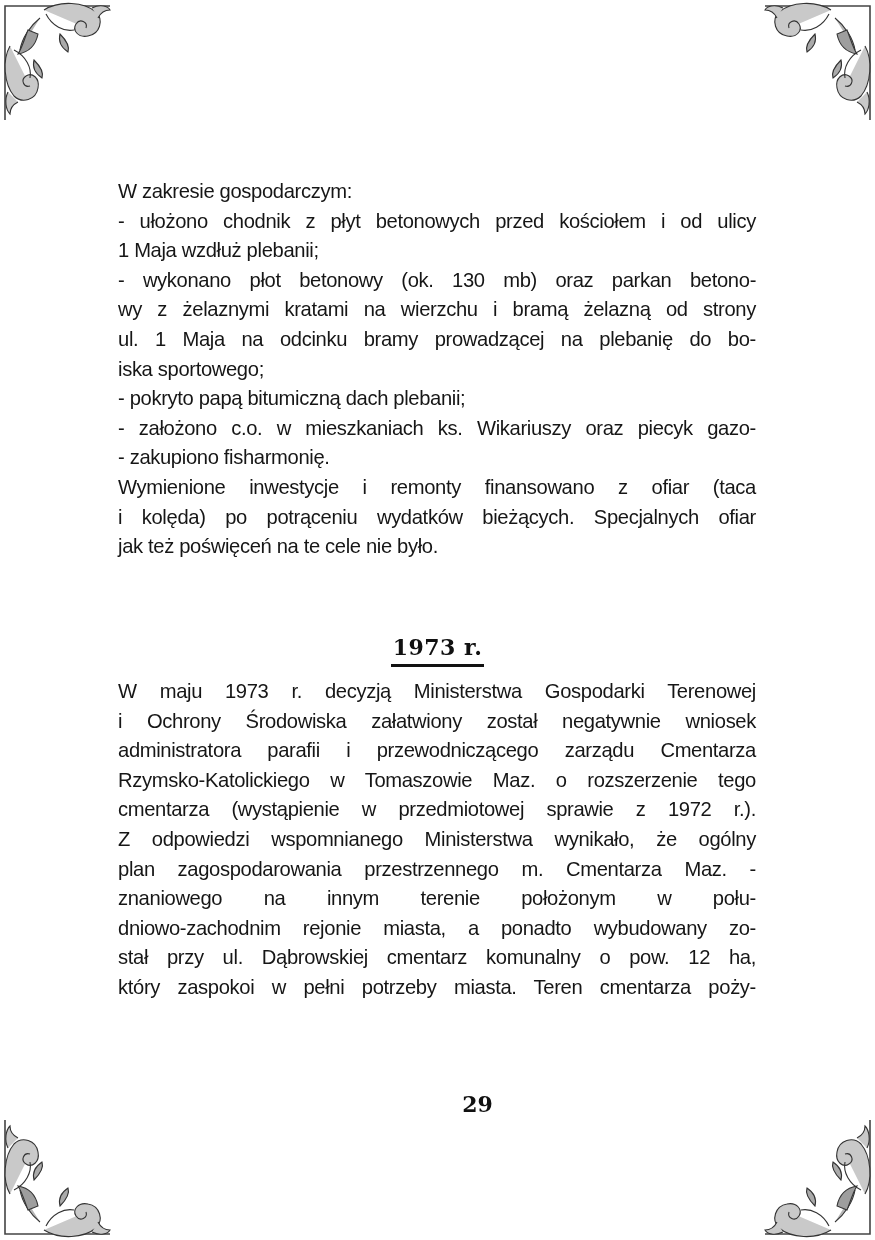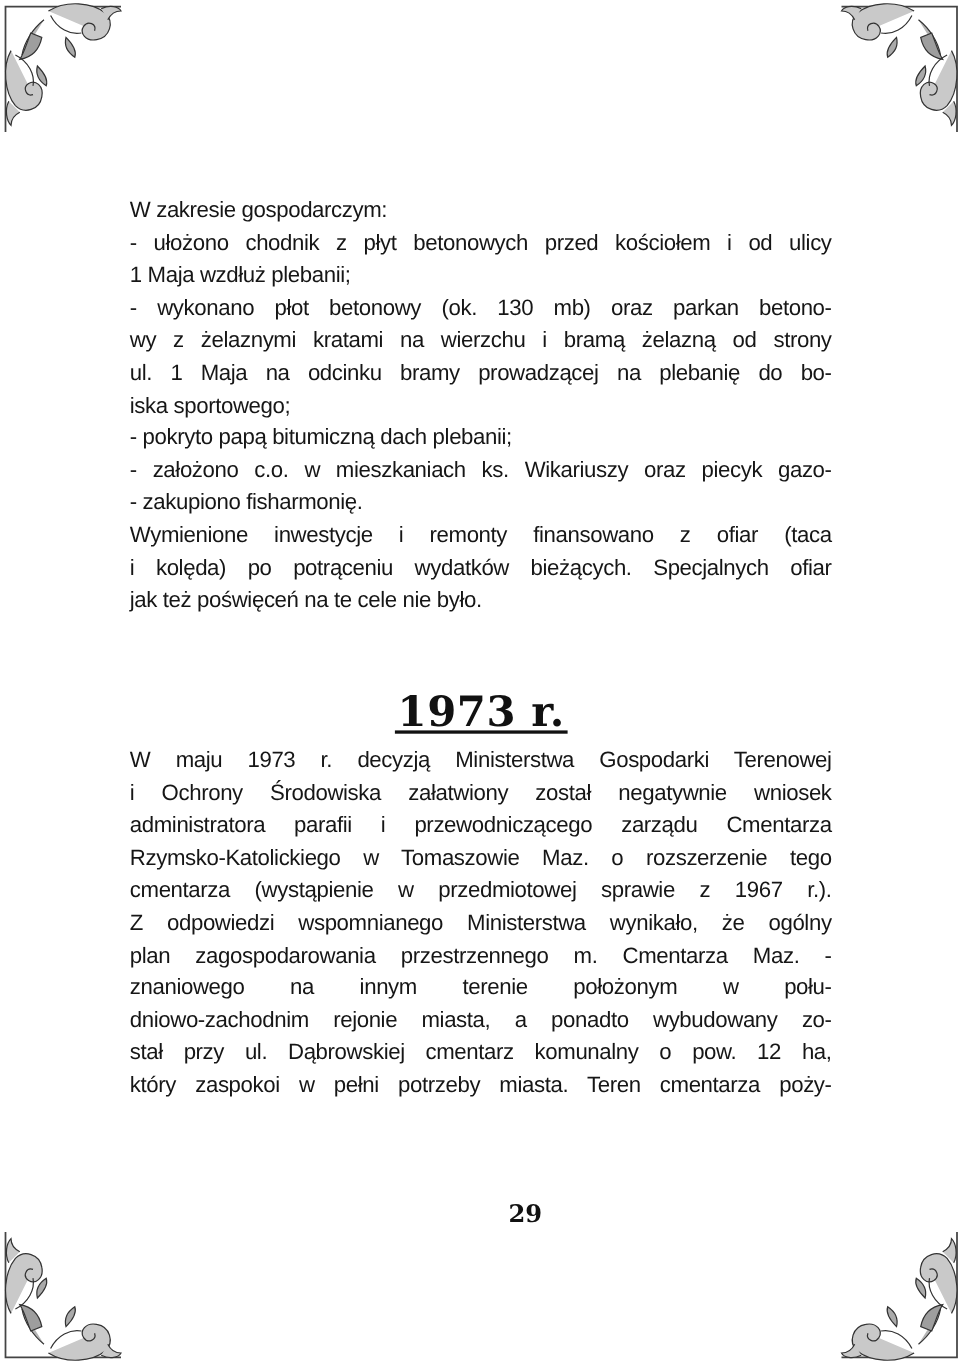--- a/index.html
+++ b/index.html
@@ -16,21 +16,21 @@
     font-size: 20.2px; line-height: 29.6px; color: #161616;
     letter-spacing: -0.35px;
   }
   .text-block .line { display: block; white-space: nowrap; height: 29.6px; }
   .text-block .line.justify { text-align: justify; text-align-last: justify; white-space: normal; }
   .block-1 { top: 177px; }
   .block-2 { top: 677px; }
   .heading {
     position: absolute; left: 0; width: 875px; top: 628px; text-align: center;
     font-family: "DejaVu Serif", "Liberation Serif", serif;
-    font-weight: bold; font-size: 38px; line-height: 38px; color: #111;
+    font-weight: bold; font-size: 22px; line-height: 38px; color: #111;
     letter-spacing: 0.5px;
   }
   .heading span { display: inline-block; border-bottom: 3px solid #111; padding: 0 2px 0px; line-height: 34px; }
   .page-number {
     position: absolute; left: 0; width: 875px; top: 1091px; text-align: center;
     font-family: "DejaVu Serif", "Liberation Serif", serif;
     font-weight: bold; font-size: 22px; color: #111; padding-left: 40px;
   }
 </style>
 </head>
@@ -125,21 +125,21 @@
 
   <div class="heading">
     <span>1973 r.</span>
   </div>
 
   <div class="text-block block-2">
     <span class="line justify">W maju 1973 r. decyzją Ministerstwa Gospodarki Terenowej</span>
     <span class="line justify">i Ochrony Środowiska załatwiony został negatywnie wniosek</span>
     <span class="line justify">administratora parafii i przewodniczącego zarządu Cmentarza</span>
     <span class="line justify">Rzymsko-Katolickiego w Tomaszowie Maz. o rozszerzenie tego</span>
-    <span class="line justify">cmentarza (wystąpienie w przedmiotowej sprawie z 1967 r.).</span>
+    <span class="line justify">cmentarza (wystąpienie w przedmiotowej sprawie z 1972 r.).</span>
     <span class="line justify">Z odpowiedzi wspomnianego Ministerstwa wynikało, że ogólny</span>
     <span class="line justify">plan zagospodarowania przestrzennego m. Cmentarza Maz. -</span>
     <span class="line justify">znaniowego na innym terenie położonym w połu-</span>
     <span class="line justify">dniowo-zachodnim rejonie miasta, a ponadto wybudowany zo-</span>
     <span class="line justify">stał przy ul. Dąbrowskiej cmentarz komunalny o pow. 12 ha,</span>
     <span class="line justify">który zaspokoi w pełni potrzeby miasta. Teren cmentarza poży-</span>
   </div>
 
   <div class="page-number">29</div>
 </div>

